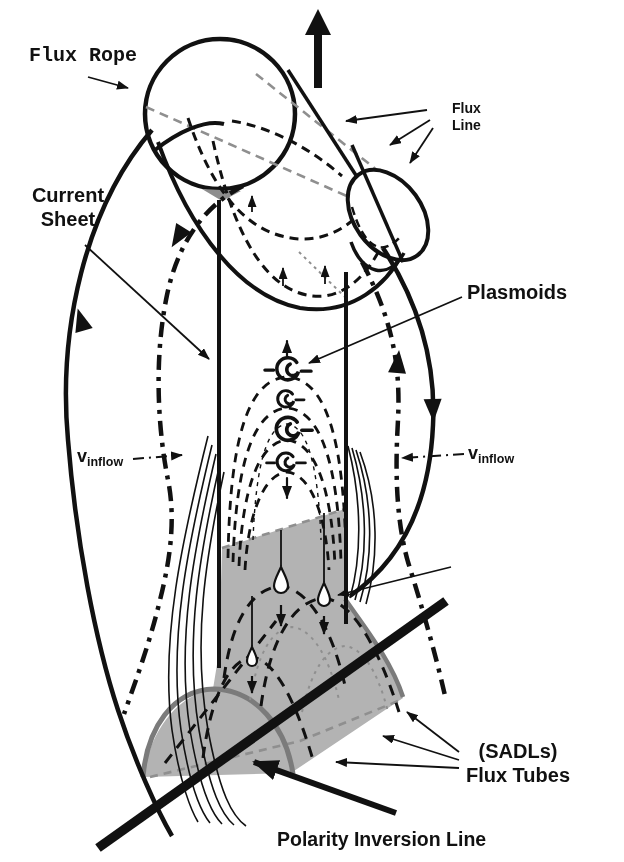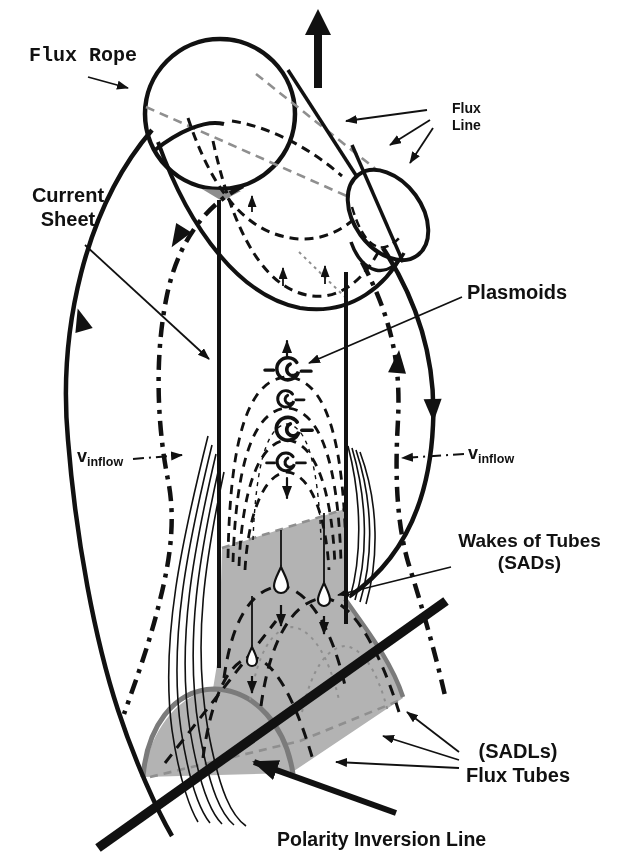--- a/index.html
+++ b/index.html
@@ -189,24 +189,20 @@
 </div>
 
 <div class="lbl vlabel" style="left:77px;top:446px;">
   <span class="vsym">v</span><sub>inflow</sub>
 </div>
 
 <div class="lbl vlabel" style="left:468px;top:443px;">
   <span class="vsym">v</span><sub>inflow</sub>
 </div>
 
-<div class="lbl center" style="left:437px;top:530px;width:185px;font-size:19px;">
-  <div>Wakes of Tubes</div>
-  <div>(SADs)</div>
-</div>
 
 <div class="lbl center" style="left:443px;top:740px;width:150px;font-size:20px;">
   <div>(SADLs)</div>
   <div>Flux Tubes</div>
 </div>
 
 <div class="lbl" style="left:277px;top:828px;font-size:19.5px;">
   <span>Polarity Inversion Line</span>
 </div>
 

